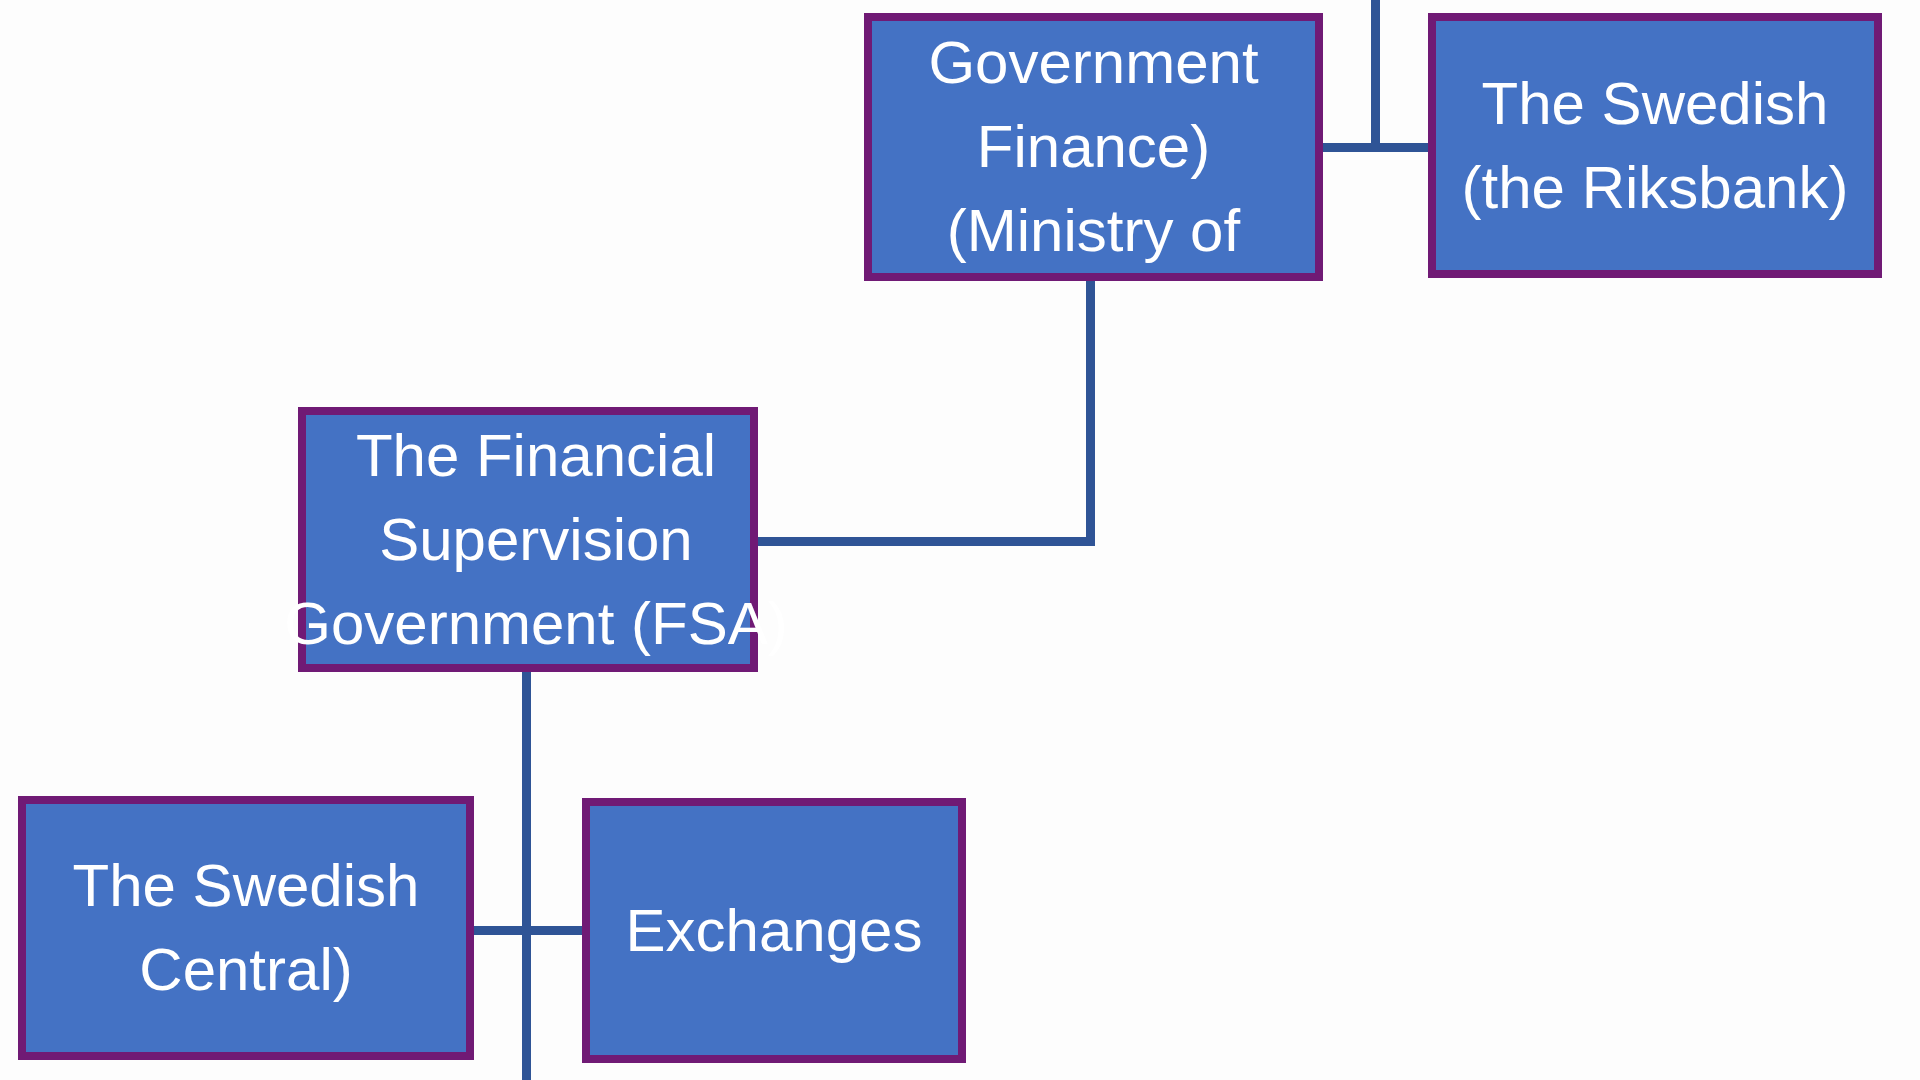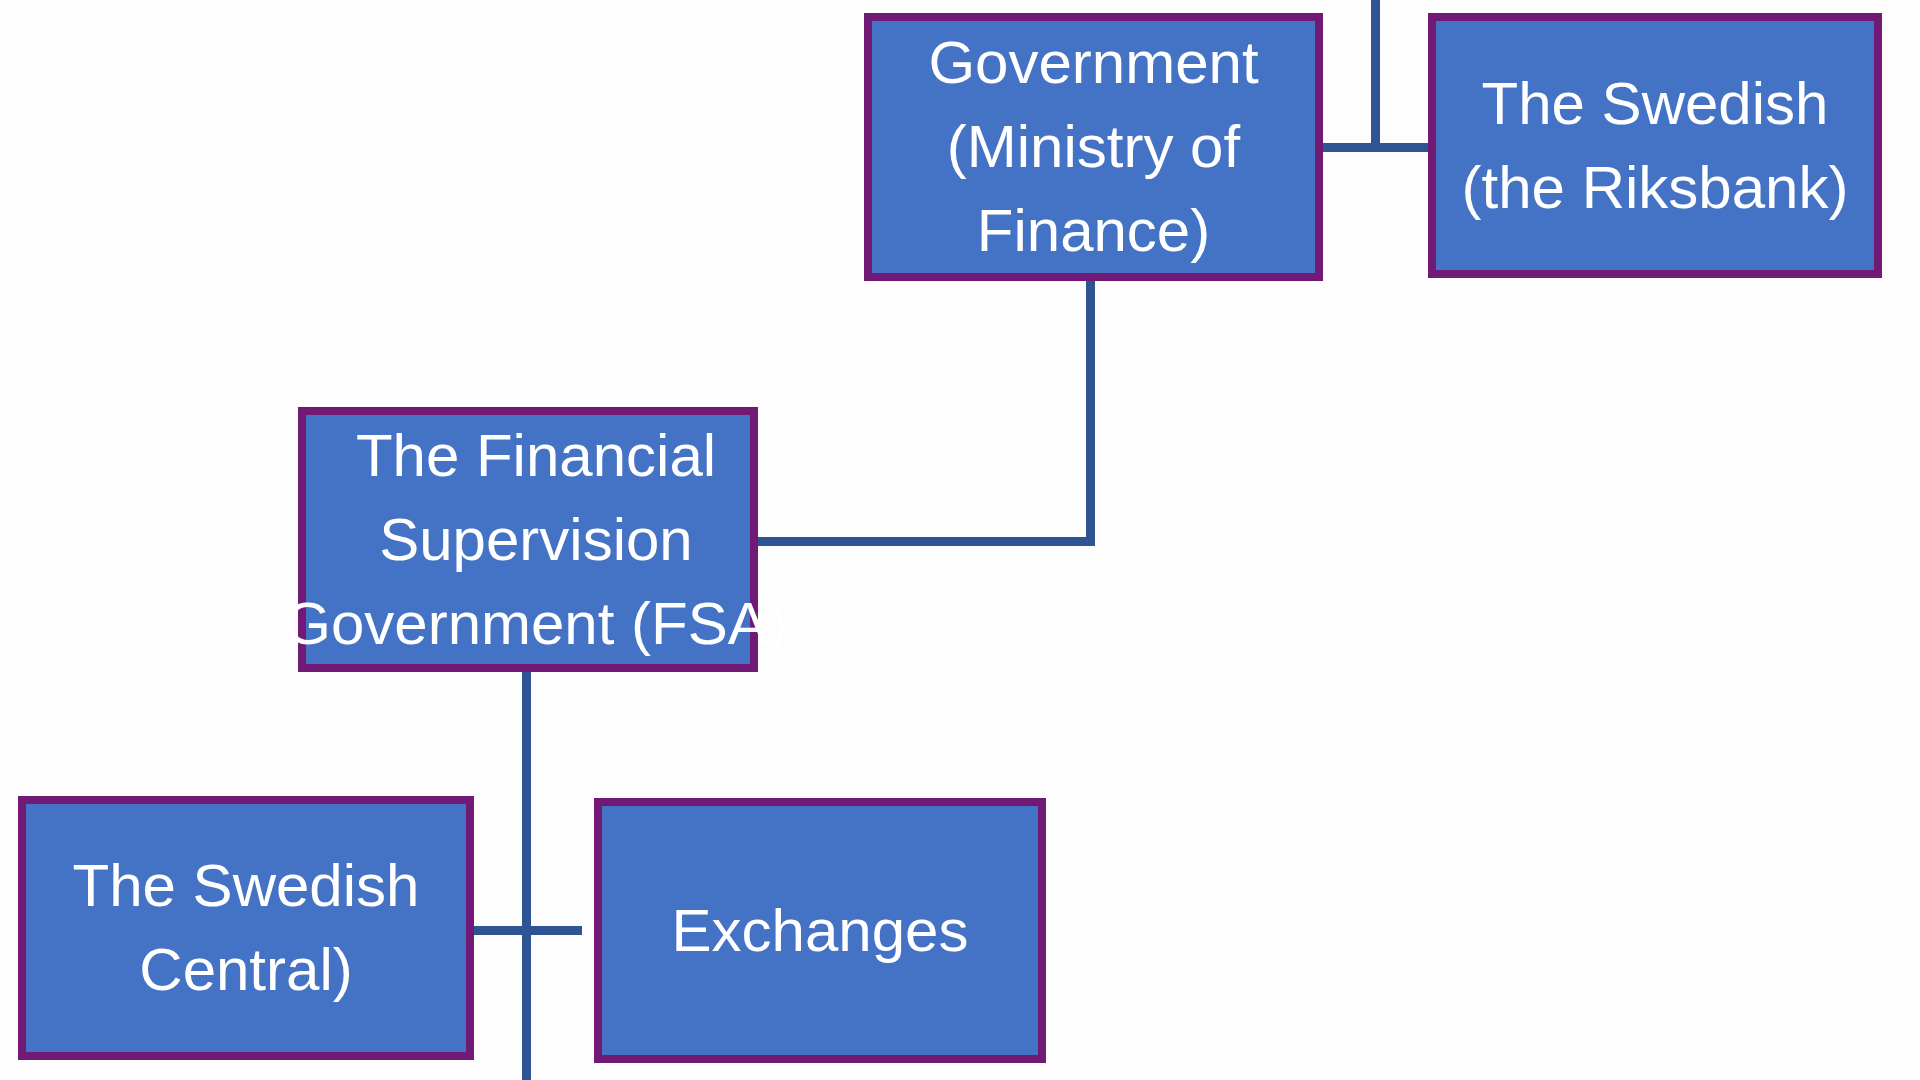--- a/index.html
+++ b/index.html
@@ -36,21 +36,21 @@
   }
   .connector {
     position: absolute;
     background: #2F5496;
   }
   
   #node-government   { left: 864px;  top: 13px;  width: 459px; height: 268px; }
   #node-central-bank { left: 1428px; top: 13px;  width: 454px; height: 265px; }
   #node-fsa          { left: 298px;  top: 407px; width: 460px; height: 265px; padding-left: 16px; }
   #node-csd          { left: 18px;   top: 796px; width: 456px; height: 264px; }
-  #node-exchanges    { left: 582px;  top: 798px; width: 452px; height: 265px; margin-left: 12px; }
+  #node-exchanges    { left: 582px;  top: 798px; width: 384px; height: 265px; }
   
   #conn-top-stub        { left: 1371px; top: 0px;   width: 9px;   height: 152px; }
   #conn-gov-riksbank    { left: 1323px; top: 143px; width: 105px; height: 9px; }
   #conn-gov-fsa-v       { left: 1086px; top: 281px; width: 9px;   height: 265px; }
   #conn-gov-fsa-h       { left: 758px;  top: 537px; width: 337px; height: 9px; }
   #conn-fsa-down        { left: 522px;  top: 672px; width: 9px;   height: 408px; }
   #conn-csd-exchanges   { left: 474px;  top: 926px; width: 108px; height: 9px; }
 </style>
 </head>
 <body>
@@ -59,22 +59,22 @@
 
   <div class="connector" id="conn-top-stub"></div>
   <div class="connector" id="conn-gov-riksbank"></div>
   <div class="connector" id="conn-gov-fsa-v"></div>
   <div class="connector" id="conn-gov-fsa-h"></div>
   <div class="connector" id="conn-fsa-down"></div>
   <div class="connector" id="conn-csd-exchanges"></div>
 
   <div class="node" id="node-government">
     <span class="line">Government</span>
+    <span class="line">Finance)</span>
     <span class="line">(Ministry of</span>
-    <span class="line">Finance)</span>
   </div>
 
   <div class="node" id="node-central-bank">
     <span class="line">The Swedish</span>
     <span class="line">(the Riksbank)</span>
   </div>
 
   <div class="node" id="node-fsa">
     <span class="line">The Financial</span>
     <span class="line">Supervision</span>

